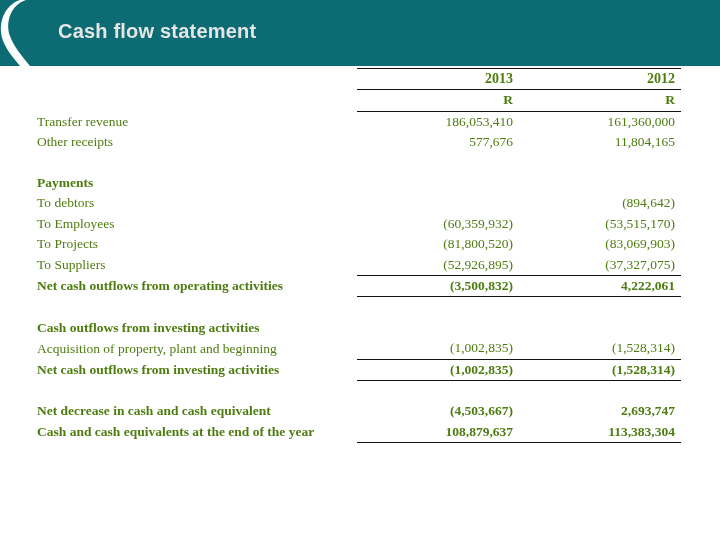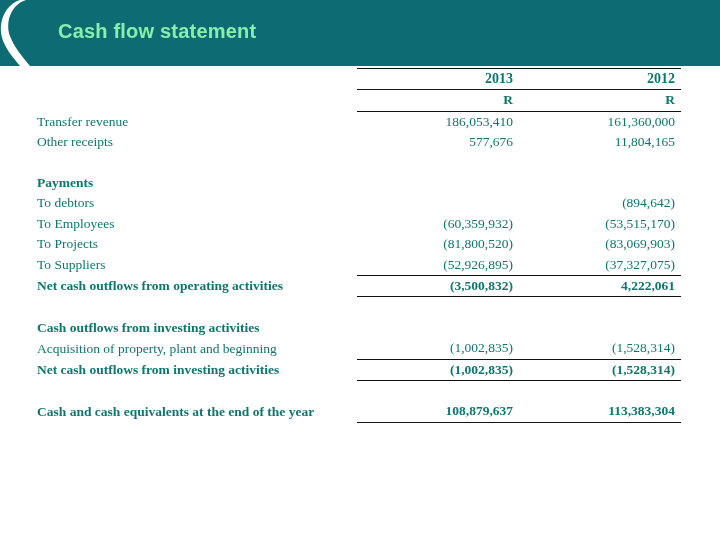--- a/index.html
+++ b/index.html
@@ -28,21 +28,21 @@
     left: 0;
     top: 0;
     width: 46px;
     height: 66px;
     overflow: hidden;
   }
   .banner-title {
     position: absolute;
     left: 58px;
     top: 20px;
-    color: #86efac;
+    color: #e5e5e5;
     font-family: "Liberation Sans", sans-serif;
     font-size: 20px;
     font-weight: bold;
     letter-spacing: 0.2px;
     white-space: nowrap;
   }
 
   
   .sheet {
     position: absolute;
@@ -50,21 +50,21 @@
     top: 68px;
     width: 650px;
     height: 455px;
     background: #ffffff;
   }
   table.cf {
     border-collapse: collapse;
     width: 650px;
     table-layout: fixed;
     font-size: 13.5px;
-    color: #0f766e;
+    color: #4d7c0f;
   }
   table.cf td {
     padding: 0 6px;
     height: 20.4px;
     line-height: 20.4px;
     vertical-align: middle;
     overflow: hidden;
     white-space: nowrap;
   }
   col.c-label { width: 326px; }
@@ -203,20 +203,25 @@
         <td class="num bold rule-bottom">(1,528,314)</td>
       </tr>
 
       <tr class="spacer">
         <td></td>
         <td></td>
         <td></td>
       </tr>
 
       <tr>
+        <td class="lbl bold">Net decrease in cash and cash equivalent</td>
+        <td class="num bold">(4,503,667)</td>
+        <td class="num bold">2,693,747</td>
+      </tr>
+      <tr>
         <td class="lbl bold">Cash and cash equivalents at the end of the  year</td>
         <td class="num bold dbl-bottom">108,879,637</td>
         <td class="num bold dbl-bottom">113,383,304</td>
       </tr>
 
       <tr class="spacer">
         <td></td>
         <td></td>
         <td></td>
       </tr>

